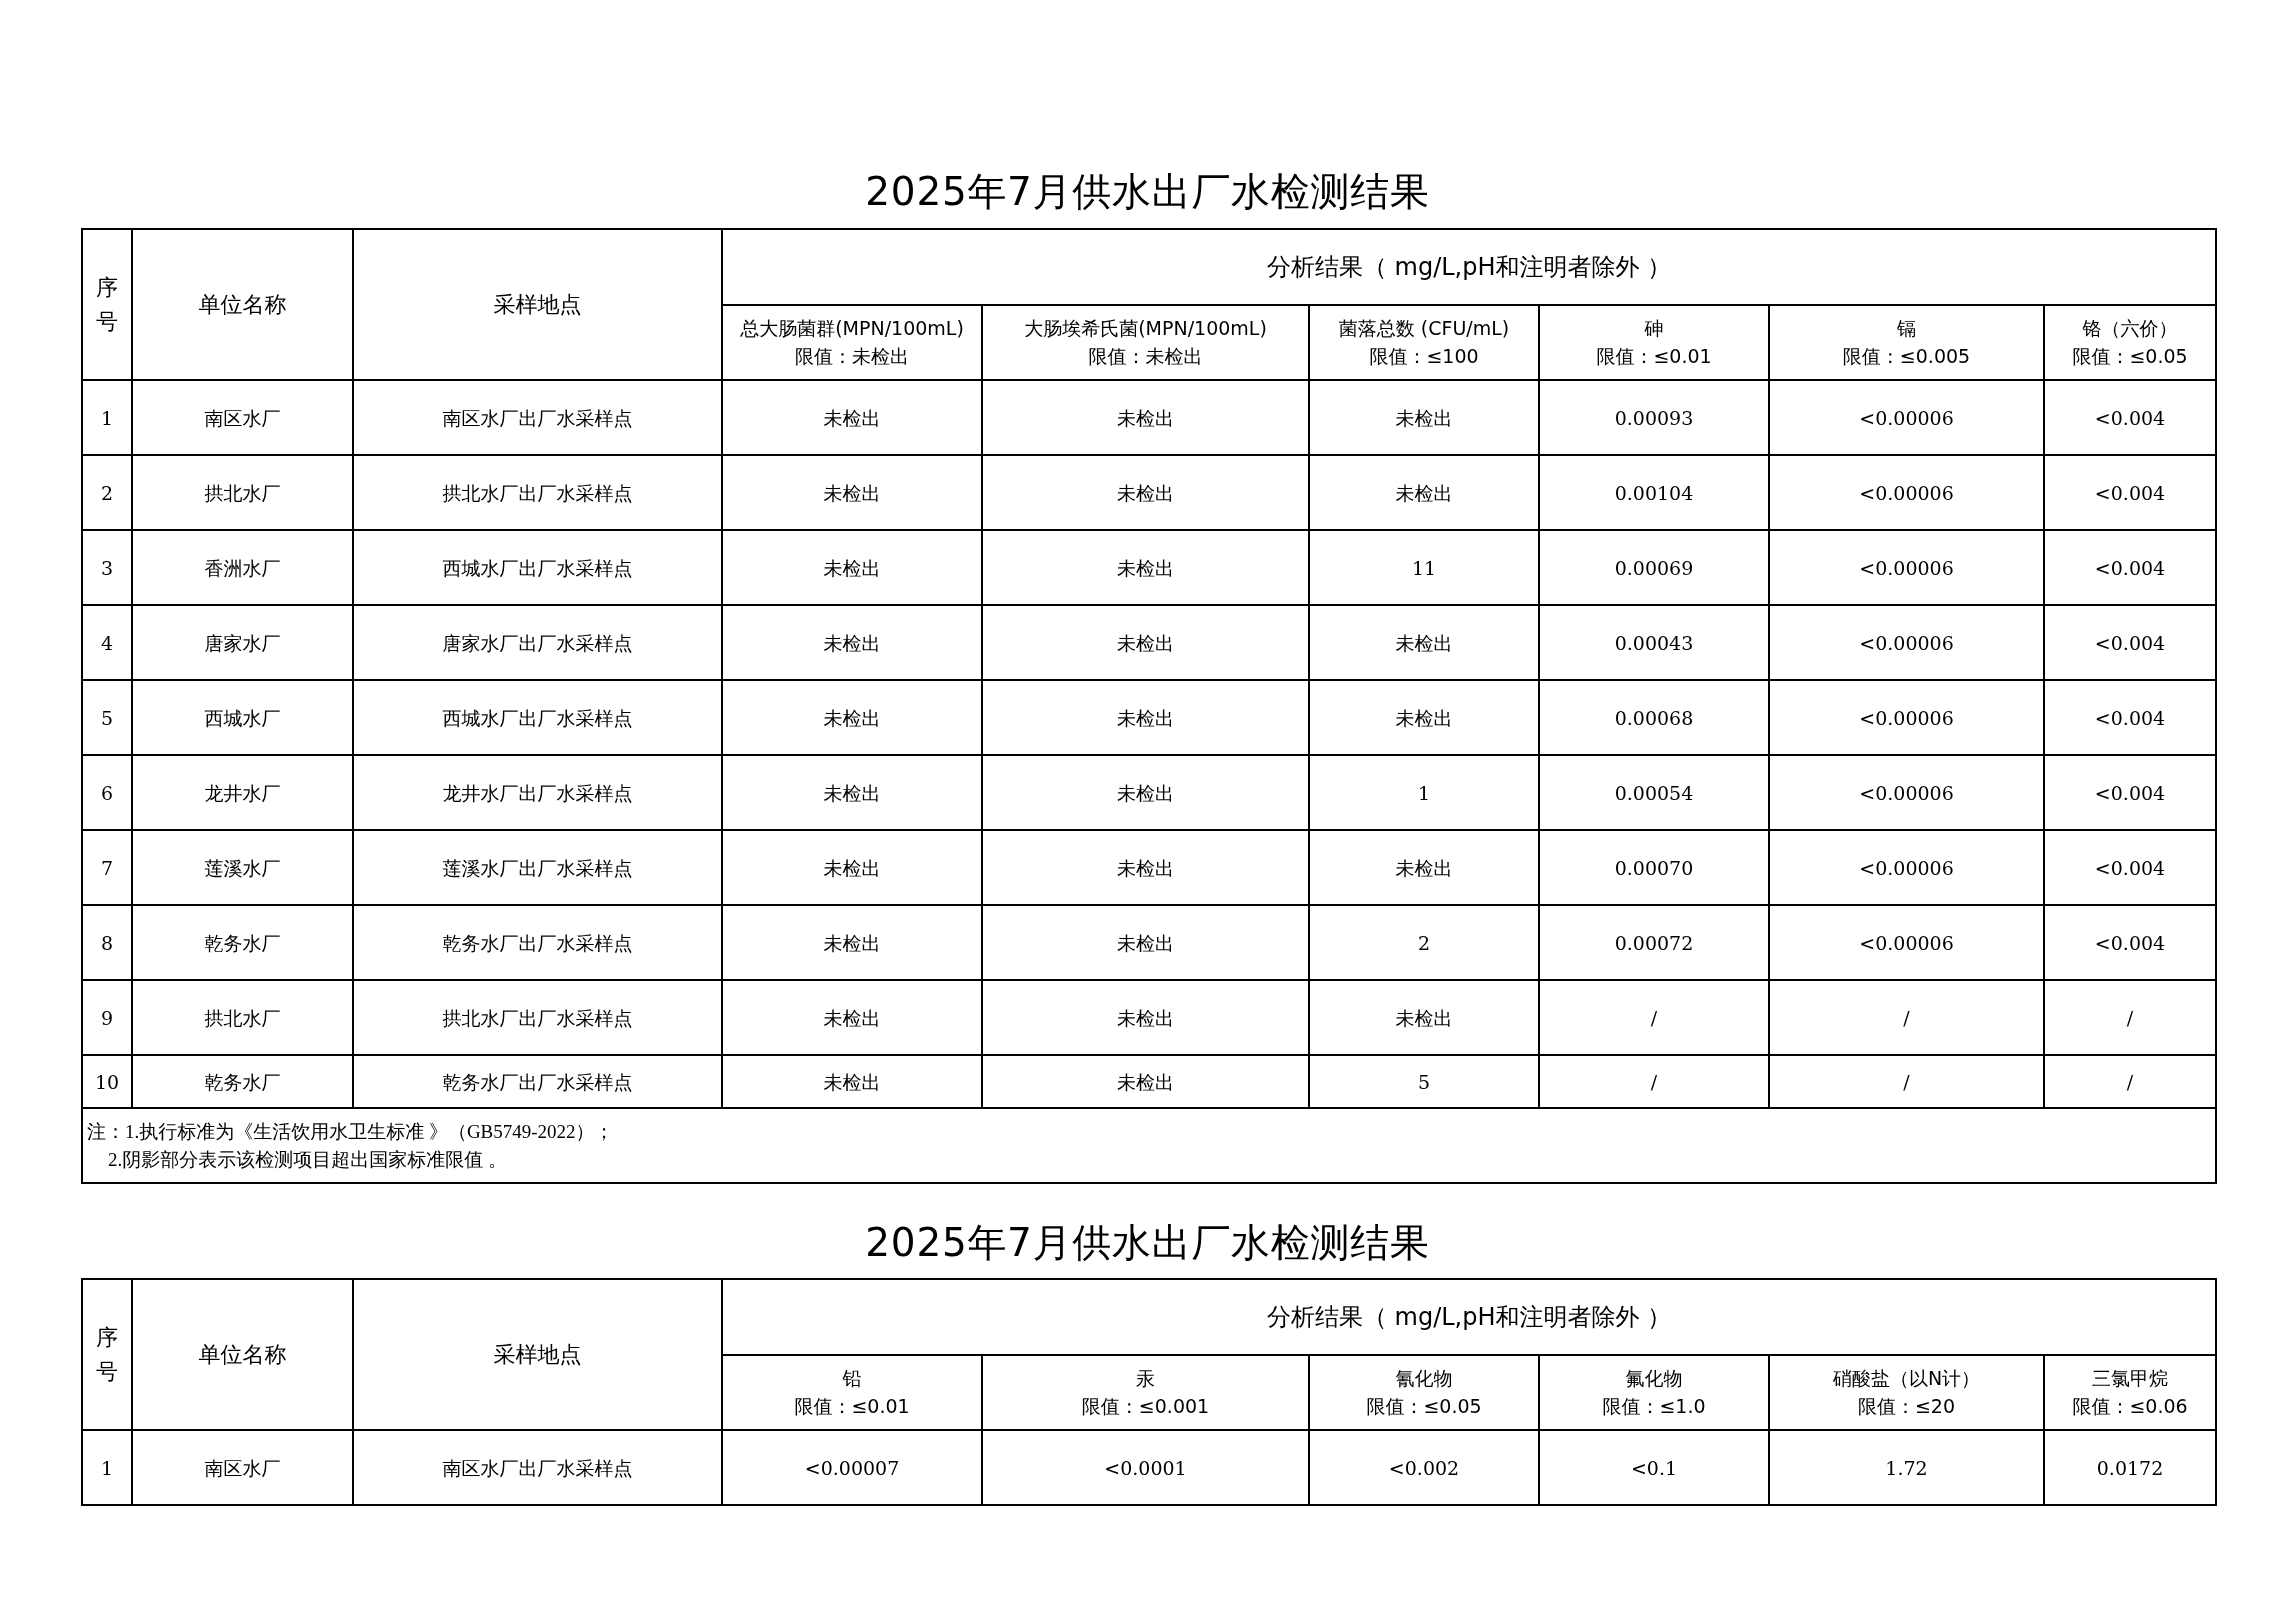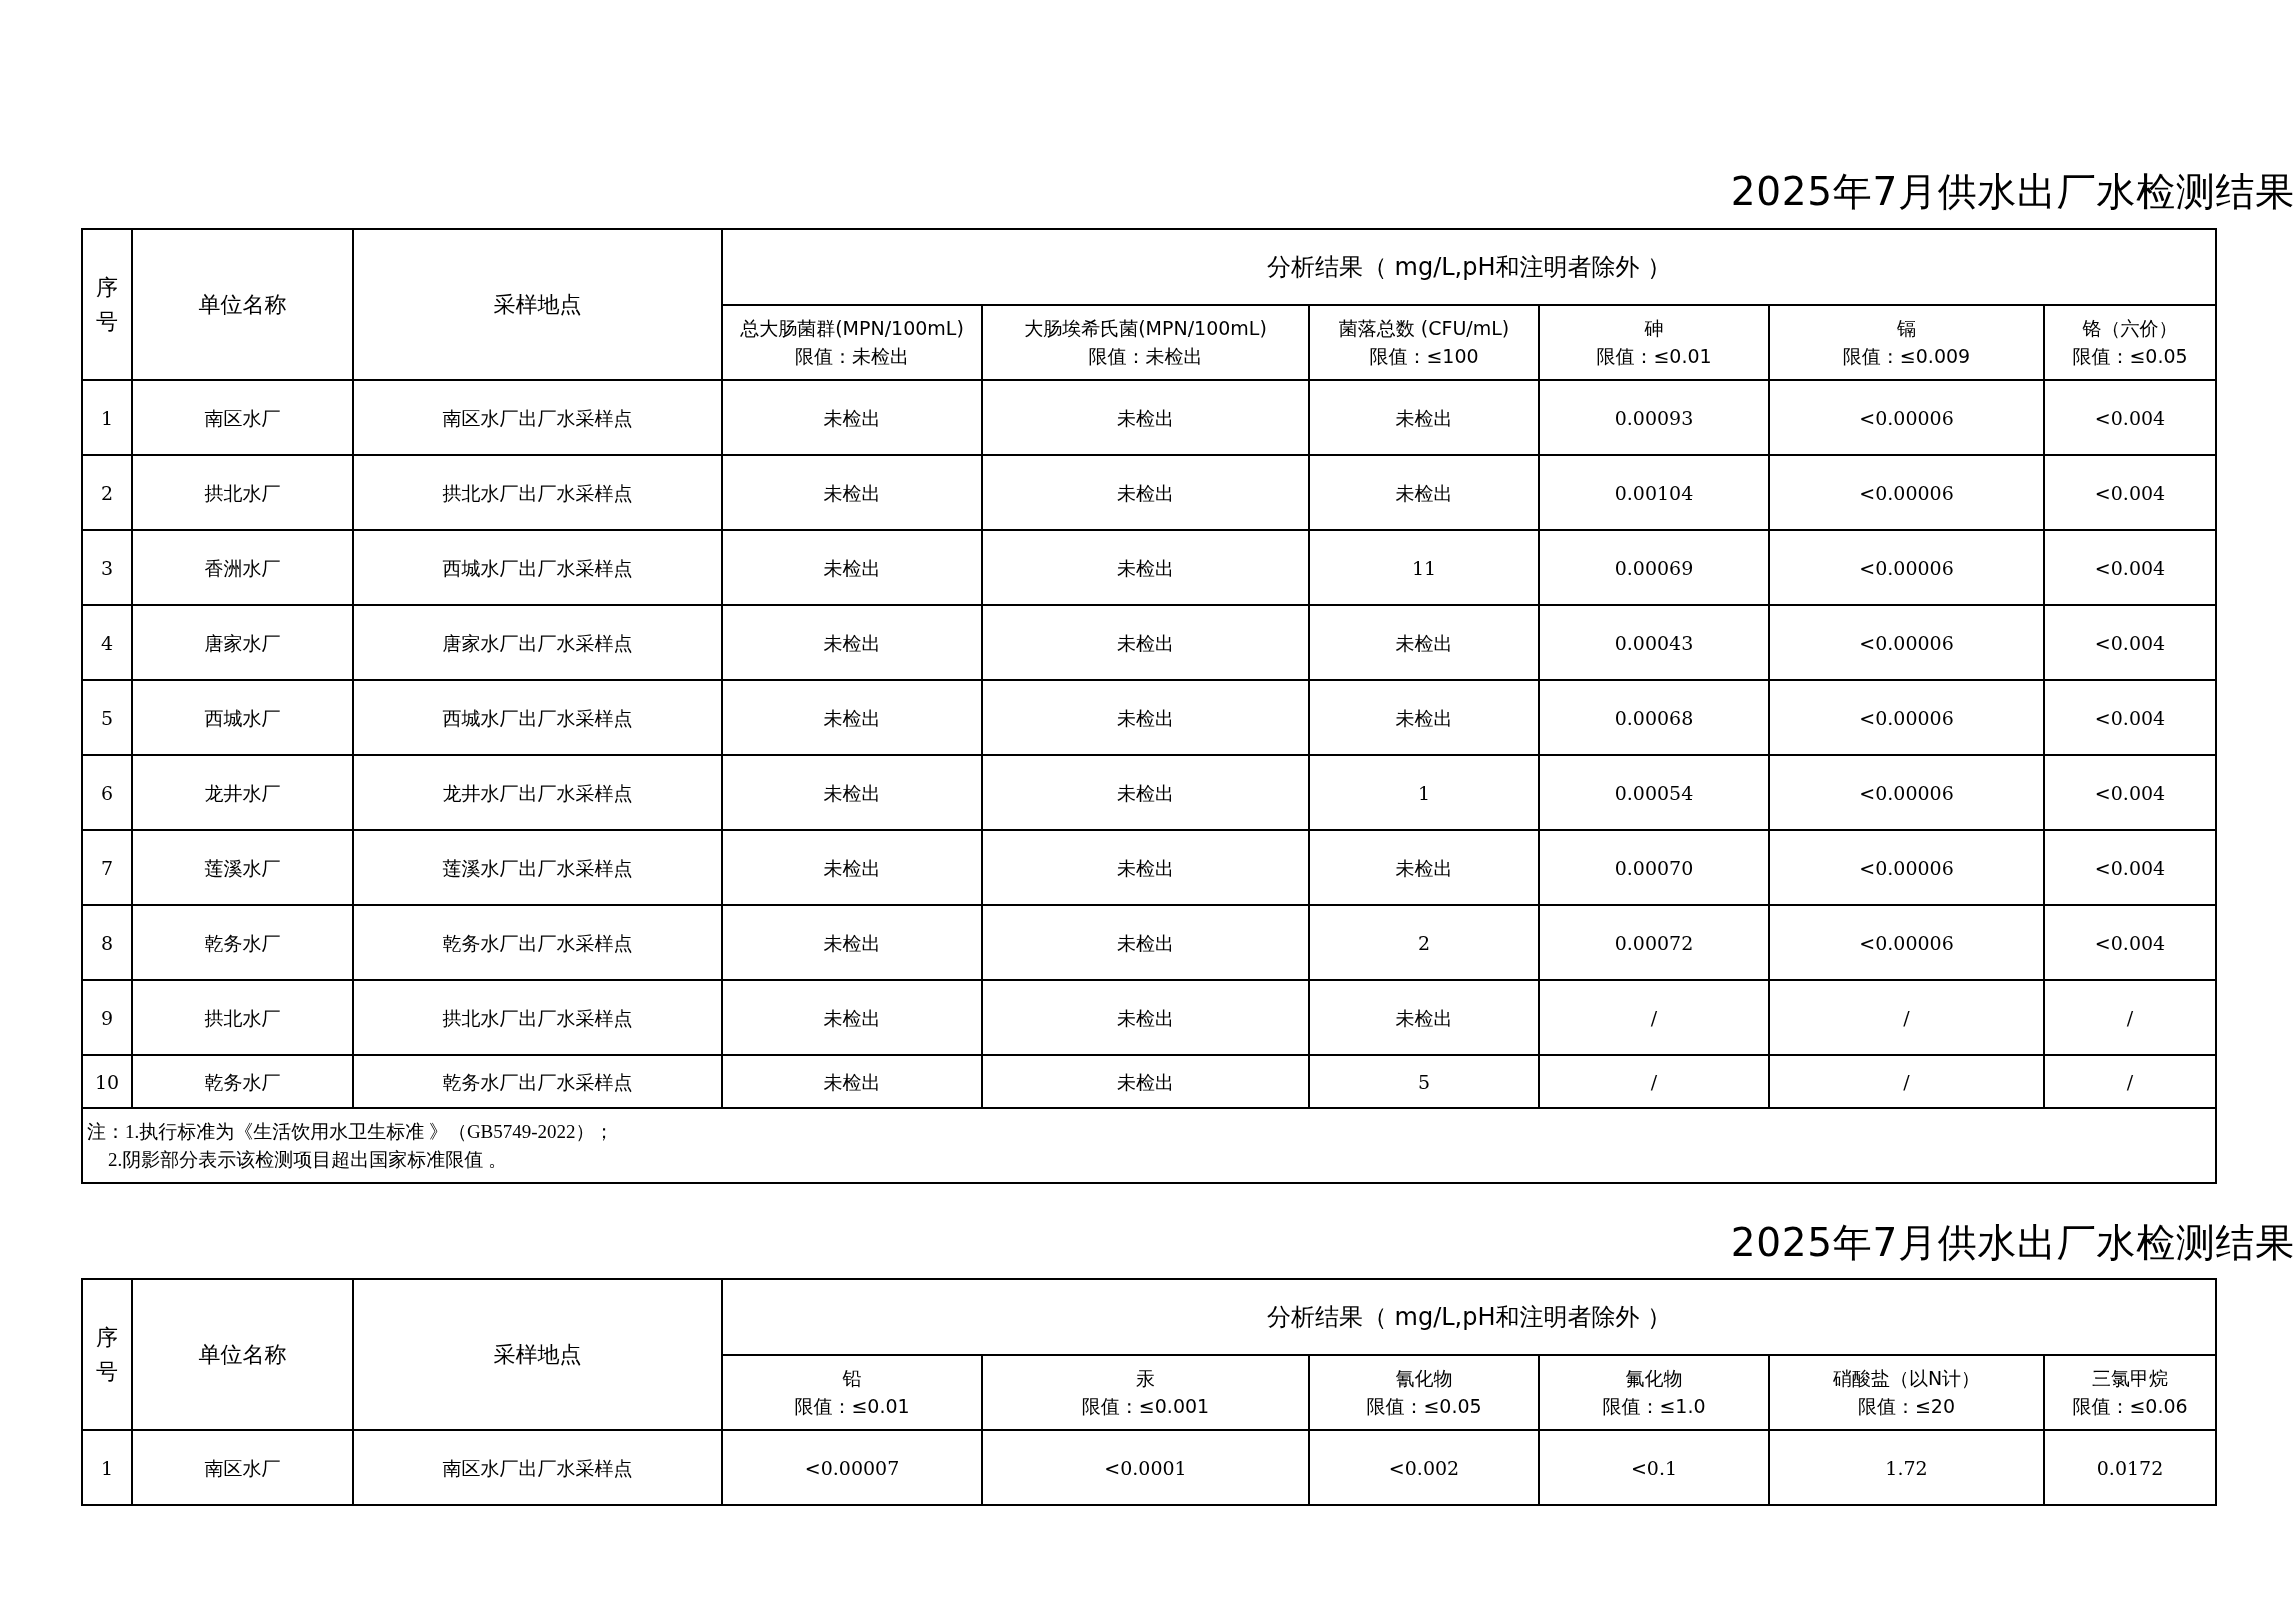--- a/index.html
+++ b/index.html
@@ -1,18 +1,18 @@
 <!DOCTYPE html>
 <html style="font-size:10.5px"><head>
 <meta charset="utf-8">
 <style>
   html, body { margin:0; padding:0; background:#ffffff; }
   body { width:2295px; height:1615px; position:relative; overflow:hidden;
          font-family:"DejaVu Serif","Liberation Serif",serif; color:#000; }
-  .title { position:absolute; left:0; width:2295px; text-align:right;
+  .title { position:absolute; left:0; width:2295px; text-align:center;
            font-size:39px; font-family:"DejaVu Sans","Liberation Sans",sans-serif;
            letter-spacing:0.7px; }
   table { position:absolute; left:81px; width:2133px; border-collapse:collapse;
           table-layout:fixed; }
   td, th { border:2px solid #000; text-align:center; vertical-align:middle;
            font-weight:normal; padding:0; font-size:19px; line-height:26px; }
   th.bigh { font-size:22px; font-family:"DejaVu Sans","Liberation Sans",sans-serif; }
   th.seq { font-size:22px; line-height:34px; font-family:"DejaVu Sans","Liberation Sans",sans-serif; }
   th.grp { font-size:24px; font-family:"DejaVu Sans","Liberation Sans",sans-serif; }
   th.sub { font-size:19px; line-height:27.5px; font-family:"DejaVu Sans","Liberation Sans",sans-serif;margin-top:44px; }
@@ -61,21 +61,21 @@
       <th class="sub">
           <span class="blk">菌落总数 (CFU/mL)</span>
           <span class="blk">限值：≤100</span>
         </th>
       <th class="sub">
           <span class="blk">砷</span>
           <span class="blk">限值：≤0.01</span>
         </th>
       <th class="sub">
           <span class="blk">镉</span>
-          <span class="blk">限值：≤0.009</span>
+          <span class="blk">限值：≤0.005</span>
         </th>
       <th class="sub">
           <span class="blk">铬（六价）</span>
           <span class="blk">限值：≤0.05</span>
         </th>
     </tr>
   </thead>
   <tbody>
     <tr style="height:75px;">
       <td>1</td>

